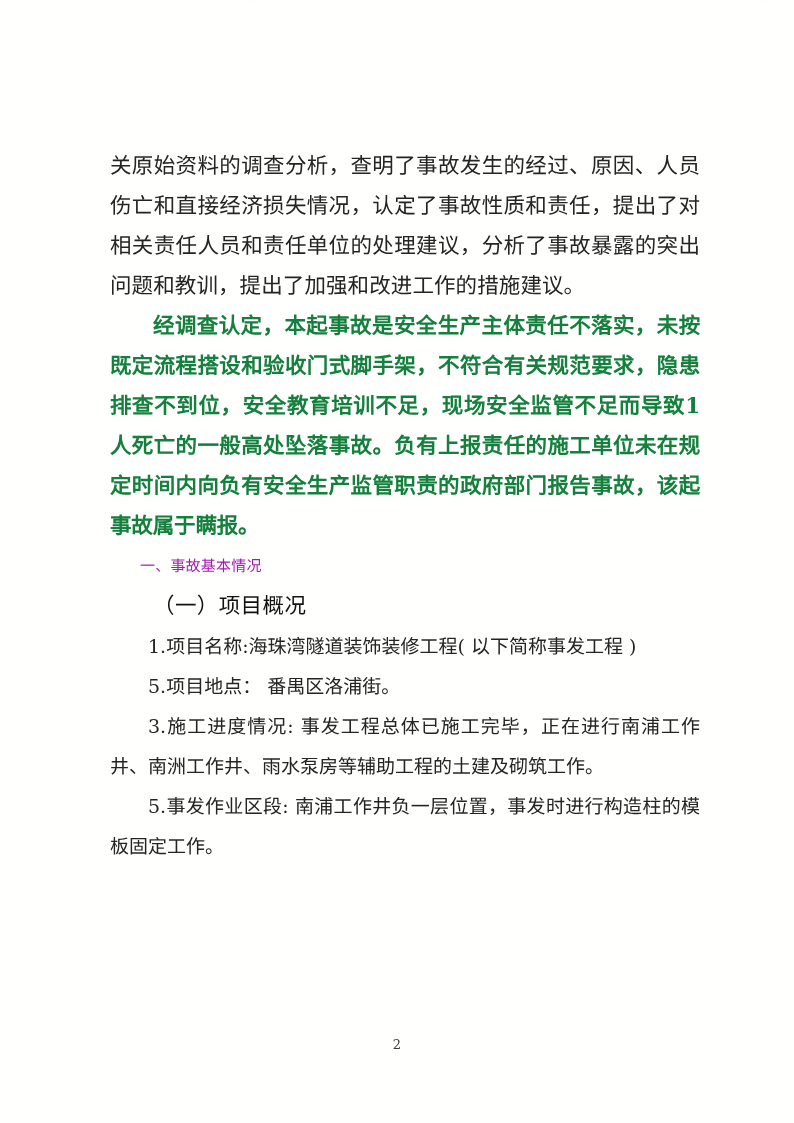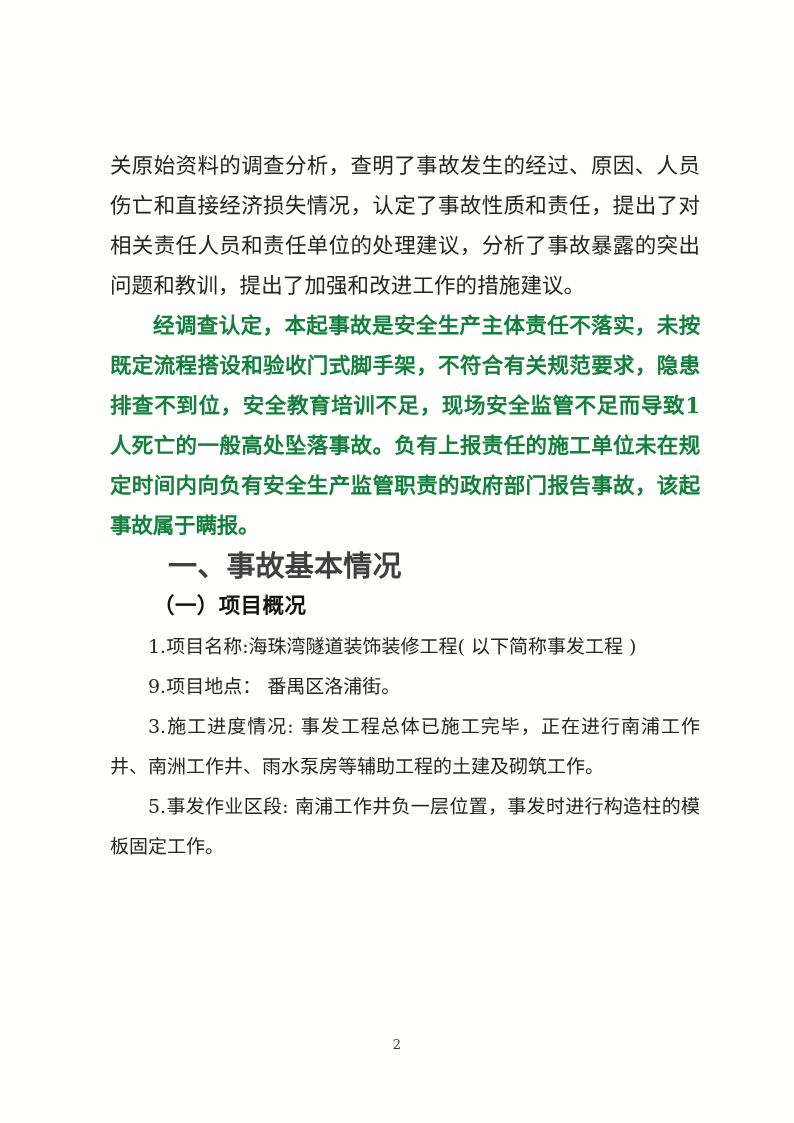--- a/index.html
+++ b/index.html
@@ -61,33 +61,33 @@
     font-weight: 700;
     text-indent: 2em;
     letter-spacing: -0.15px;
     color: #15803d;
   }
 
   
   .heading-1 {
     margin: 0;
     font-family: "DejaVu Sans", "Liberation Sans", sans-serif;
-    font-size: 29px;
+    font-size: 15px;
     line-height: 40px;
-    font-weight: 700;
+    font-weight: 400;
     text-indent: 2em;
-    color: #404040;
+    color: #a21caf;
     letter-spacing: 0.2px;
   }
 
   .heading-2 {
     margin: 0;
     font-size: 21.5px;
     line-height: 40px;
-    font-weight: 700;
+    font-weight: 400;
     text-indent: 2em;
     color: #121212;
     letter-spacing: 0.4px;
   }
 
   
   .list-item {
     margin: 0;
     font-size: 19px;
     line-height: 40px;
@@ -121,21 +121,21 @@
     <p class="para cont">关原始资料的调查分析，查明了事故发生的经过、原因、人员伤亡和直接经济损失情况，认定了事故性质和责任，提出了对相关责任人员和责任单位的处理建议，分析了事故暴露的突出问题和教训，提出了加强和改进工作的措施建议。</p>
 
     <p class="para strong-block">经调查认定，本起事故是安全生产主体责任不落实，未按既定流程搭设和验收门式脚手架，不符合有关规范要求，隐患排查不到位，安全教育培训不足，现场安全监管不足而导致1人死亡的一般高处坠落事故。负有上报责任的施工单位未在规定时间内向负有安全生产监管职责的政府部门报告事故，该起事故属于瞒报。</p>
 
     <h2 class="heading-1">一、事故基本情况</h2>
 
     <h3 class="heading-2">（一）项目概况</h3>
 
     <p class="list-item">1.项目名称:海珠湾隧道装饰装修工程( 以下简称事发工程 )</p>
 
-    <p class="list-item">9.项目地点： 番禺区洛浦街。</p>
+    <p class="list-item">5.项目地点： 番禺区洛浦街。</p>
 
 
     <p class="list-item">3.施工进度情况: 事发工程总体已施工完毕，正在进行南浦工作井、南洲工作井、雨水泵房等辅助工程的土建及砌筑工作。</p>
 
     <p class="list-item">5.事发作业区段: 南浦工作井负一层位置，事发时进行构造柱的模板固定工作。</p>
 
   </div>
 
   <div class="page-number">2</div>
 </div>

